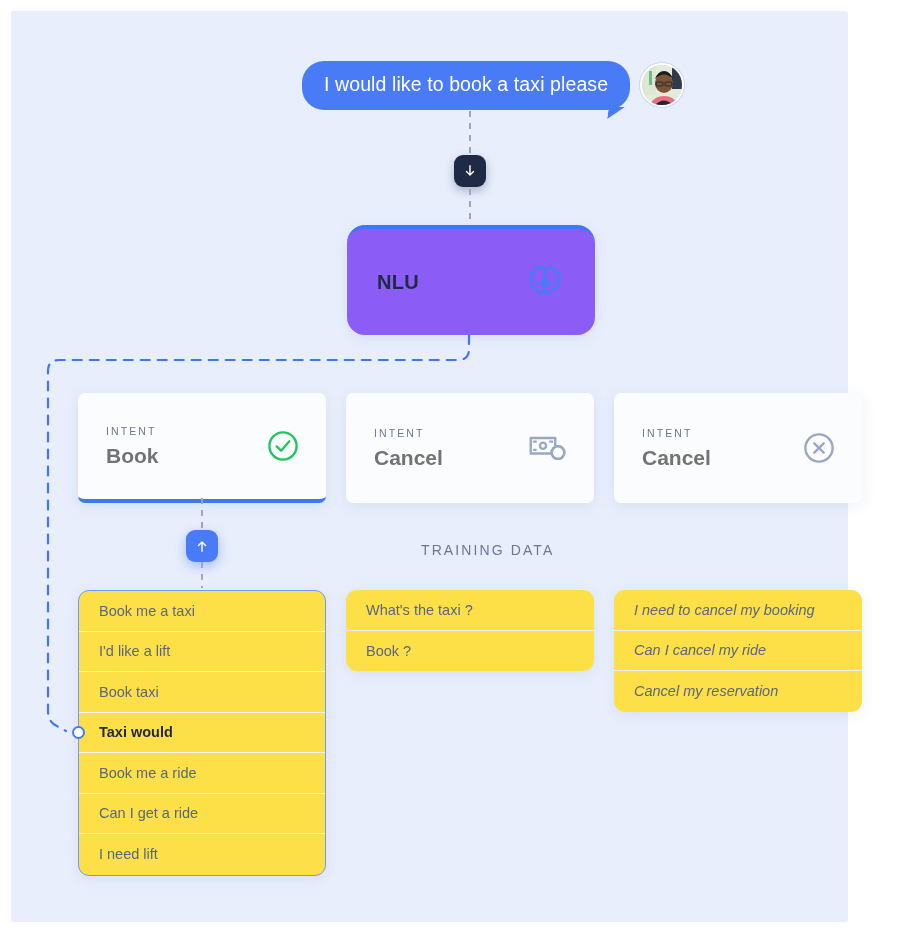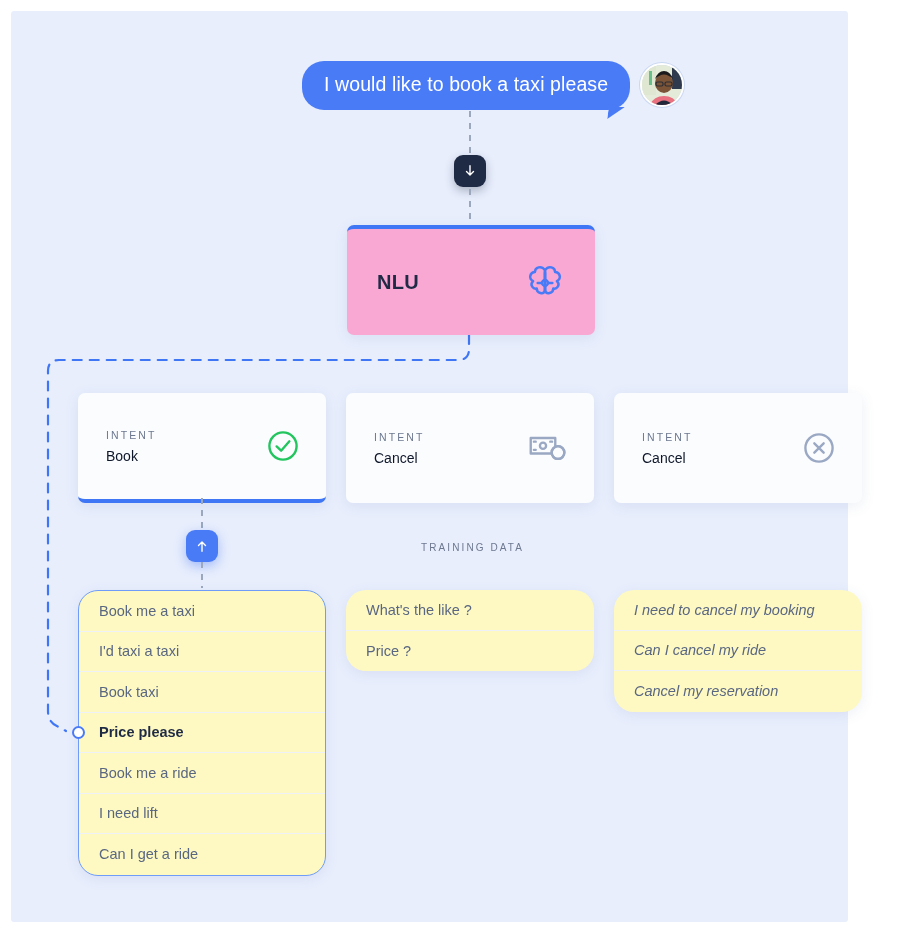--- a/index.html
+++ b/index.html
@@ -109,22 +109,22 @@
     background: repeating-linear-gradient(to bottom,#9aa7bd 0 6px, transparent 6px 12px);
   }
 
   #blue-path { position: absolute; left: 0; top: 0; width: 917px; height: 935px; pointer-events: none; }
 
   
   #nlu-card {
     position: absolute;
     left: 336px; top: 214px;
     width: 248px; height: 110px;
-    background: #f9a8d4;
-    border-radius: 7px;
+    background: #8b5cf6;
+    border-radius: 18px;
     border-top: 4px solid #3f76f5;
     box-shadow: 0 3px 14px rgba(68,94,160,.10);
     display: flex; align-items: center;
     padding: 0 28px 0 30px;
     justify-content: space-between;
   }
   #nlu-label {
     font-size: 20px;
     font-weight: bold;
     color: #1f2a44;
@@ -148,39 +148,39 @@
   #intent-card-price { left: 335px; }
   #intent-card-cancel { left: 603px; }
   .intent-kicker {
     font-size: 10.5px;
     letter-spacing: 2.1px;
     color: #6c7890;
     text-transform: uppercase;
     margin-bottom: 7px;
   }
   .intent-name {
+    font-size: 21px;
+    font-weight: bold;
+    color: #737373;
+  }
+
+  
+  #training-label {
+    position: absolute;
+    left: 410px; top: 531px;
     font-size: 14px;
-    font-weight: normal;
-    color: #0f172a;
-  }
-
-  
-  #training-label {
-    position: absolute;
-    left: 410px; top: 531px;
-    font-size: 10px;
     letter-spacing: 2.1px;
     color: #6c7890;
     text-transform: uppercase;
   }
 
   .td-list {
     position: absolute;
-    background: #fef9c3;
-    border-radius: 20px;
+    background: #fde047;
+    border-radius: 11px;
     box-shadow: 0 3px 14px rgba(68,94,160,.09);
     overflow: hidden;
   }
   #td-list-book {
     left: 67px; top: 579px; width: 248px;
     border: 1.5px solid #6e9cf8;
   }
   #td-list-price { left: 335px; top: 579px; width: 248px; }
   #td-list-cancel { left: 603px; top: 579px; width: 248px; font-style: italic; }
 
@@ -303,32 +303,32 @@
     <svg viewBox="0 0 16 16" width="14" height="14">
       <path d="M8 14 L8 4 M4 7.5 L8 3.5 L12 7.5" fill="none" stroke="#ffffff" stroke-width="1.6" stroke-linecap="round" stroke-linejoin="round"></path>
     </svg>
   </div>
   <div id="conn-book-down2" class="conn"></div>
 
   <div id="training-label">TRAINING DATA</div>
 
   <div class="td-list" id="td-list-book">
     <div class="td-item">Book me a taxi</div>
-    <div class="td-item">I'd taxi a taxi</div>
+    <div class="td-item">I'd like a lift</div>
     <div class="td-item">Book taxi</div>
-    <div class="td-item highlight">Price please</div>
+    <div class="td-item highlight">Taxi would</div>
     <div class="td-item">Book me a ride</div>
+    <div class="td-item">Can I get a ride</div>
     <div class="td-item">I need lift</div>
-    <div class="td-item">Can I get a ride</div>
   </div>
   <div id="td-marker"></div>
 
   <div class="td-list" id="td-list-price">
-    <div class="td-item">What's the like ?</div>
-    <div class="td-item">Price ?</div>
+    <div class="td-item">What's the taxi ?</div>
+    <div class="td-item">Book ?</div>
   </div>
 
   <div class="td-list" id="td-list-cancel">
     <div class="td-item">I need to cancel my booking</div>
     <div class="td-item">Can I cancel my ride</div>
     <div class="td-item">Cancel my reservation</div>
   </div>
 
 </div>
 

